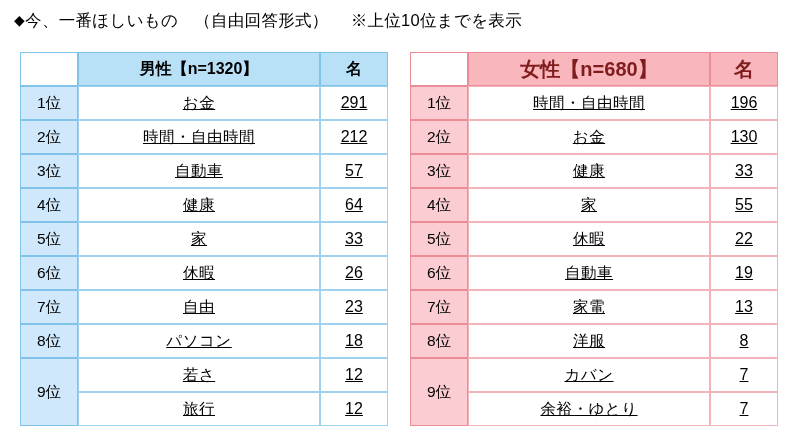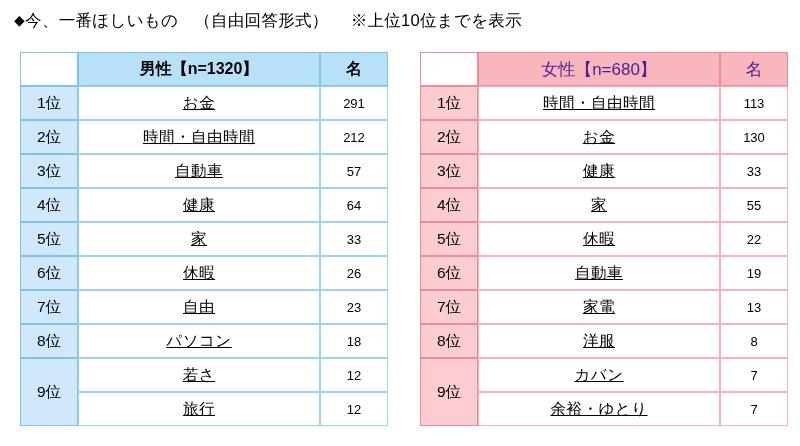--- a/index.html
+++ b/index.html
@@ -34,21 +34,21 @@
   }
   .heading .gap1 { display: inline-block; width: 16px; }
   .heading .gap2 { display: inline-block; width: 22px; }
 
   .tables {
     position: absolute;
     top: 52px;
     left: 20px;
     width: 760px;
     display: flex;
-    gap: 32px;
+    gap: 22px;
   }
   table.rank {
     border-collapse: separate;
     border-spacing: 0;
     table-layout: fixed;
     width: 368px;
     font-size: 15.5px;
   }
   table.rank td, table.rank th {
     padding: 0;
@@ -85,41 +85,41 @@
   .male td.cell-num {
     background: #ffffff;
     border: 1px solid #9ed2ef;
   }
 
   
   .female th.hdr-item,
   .female th.hdr-num {
     background: #f9b6bd;
     border: 1px solid #eb8d97;
-    font-size: 17px;
-    font-weight: normal;
-    color: #4c1d95;
+    font-size: 20px;
+    font-weight: bold;
+    color: #7f1d1d;
   }
   .female th.hdr-rank {
     background: #ffffff;
     border: 1px solid #eb8d97;
   }
   .female td.cell-rank {
     background: #fbcdd2;
     border: 1px solid #eb8d97;
     font-size: 15.5px;
   }
   .female td.cell-item,
   .female td.cell-num {
     background: #ffffff;
     border: 1px solid #f2b3ba;
   }
 
   .cell-item { letter-spacing: 0.5px; text-decoration: underline; }
-  .cell-num { font-size: 13px; }
+  .cell-num { font-size: 16px; text-decoration: underline; }
 </style>
 </head>
 <body>
 
 <div class="page">
 
   <div class="heading">
     <span class="marker">◆</span><span>今、一番ほしいもの</span><span class="gap1"></span><span>（自由回答形式）</span><span class="gap2"></span><span>※上位10位までを表示</span>
   </div>
 
@@ -200,21 +200,21 @@
         <tr>
           <th class="hdr-rank"></th>
           <th class="hdr-item">女性【n=680】</th>
           <th class="hdr-num">名</th>
         </tr>
       </thead>
       <tbody>
           <tr>
             <td class="cell-rank">1位</td>
             <td class="cell-item">時間・自由時間</td>
-            <td class="cell-num">113</td>
+            <td class="cell-num">196</td>
           </tr>
           <tr>
             <td class="cell-rank">2位</td>
             <td class="cell-item">お金</td>
             <td class="cell-num">130</td>
           </tr>
           <tr>
             <td class="cell-rank">3位</td>
             <td class="cell-item">健康</td>
             <td class="cell-num">33</td>

